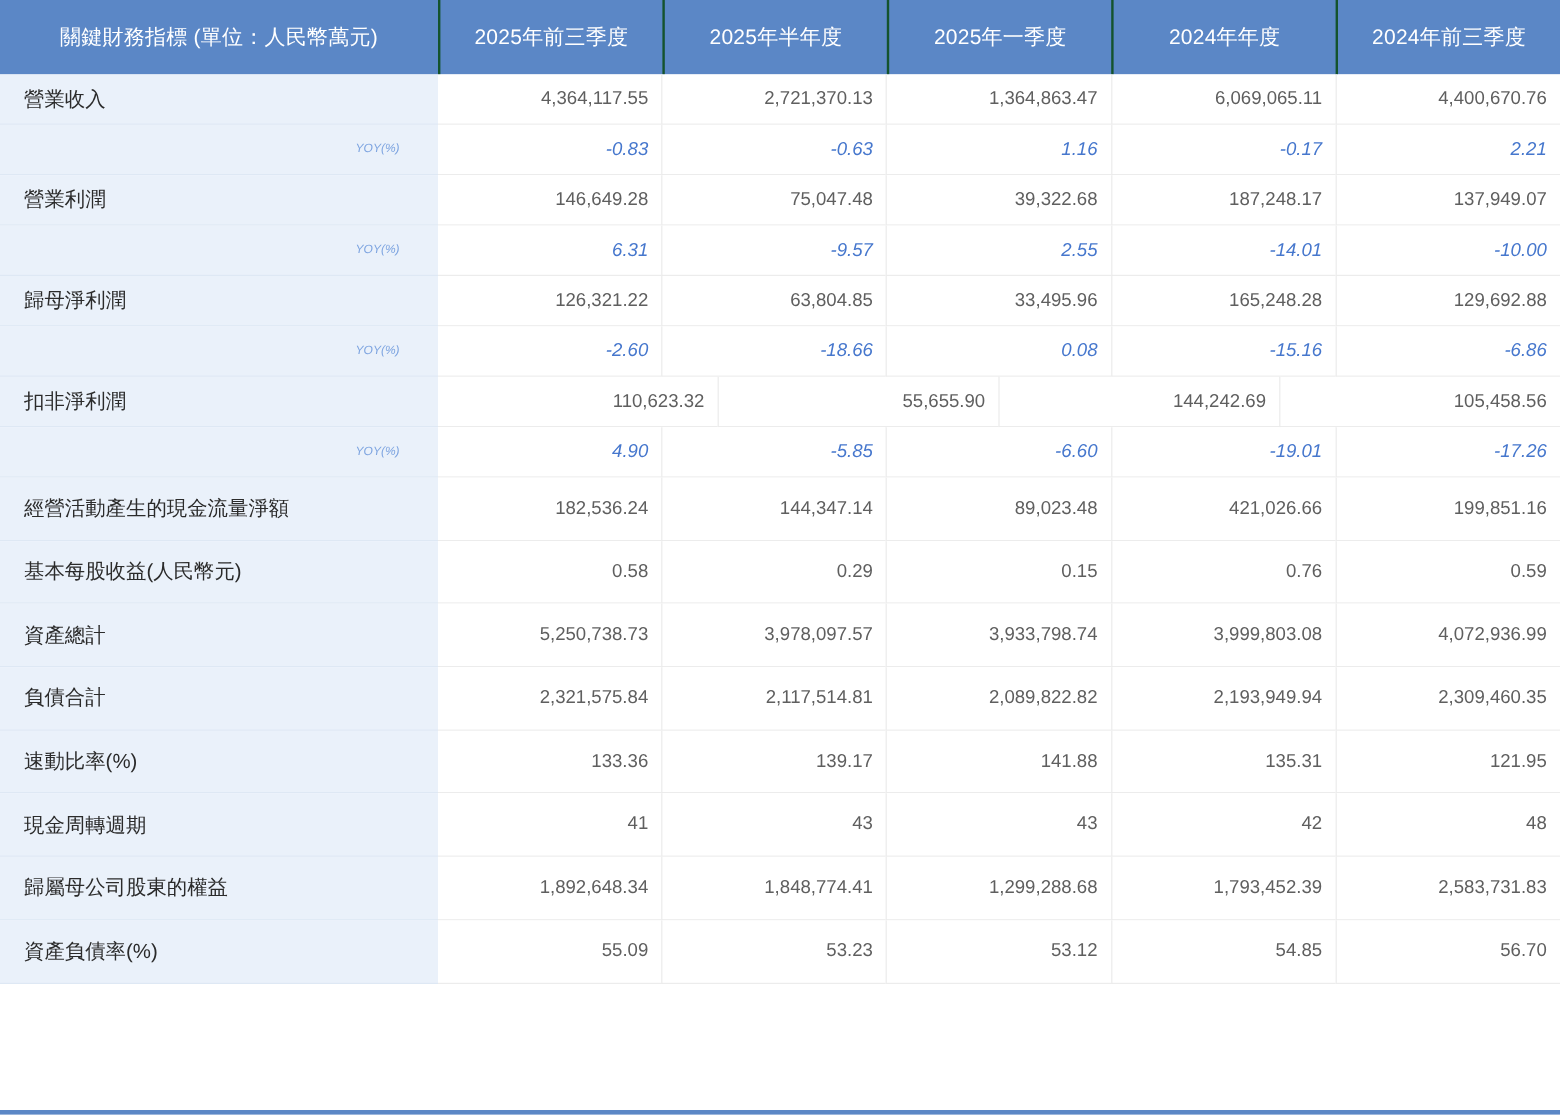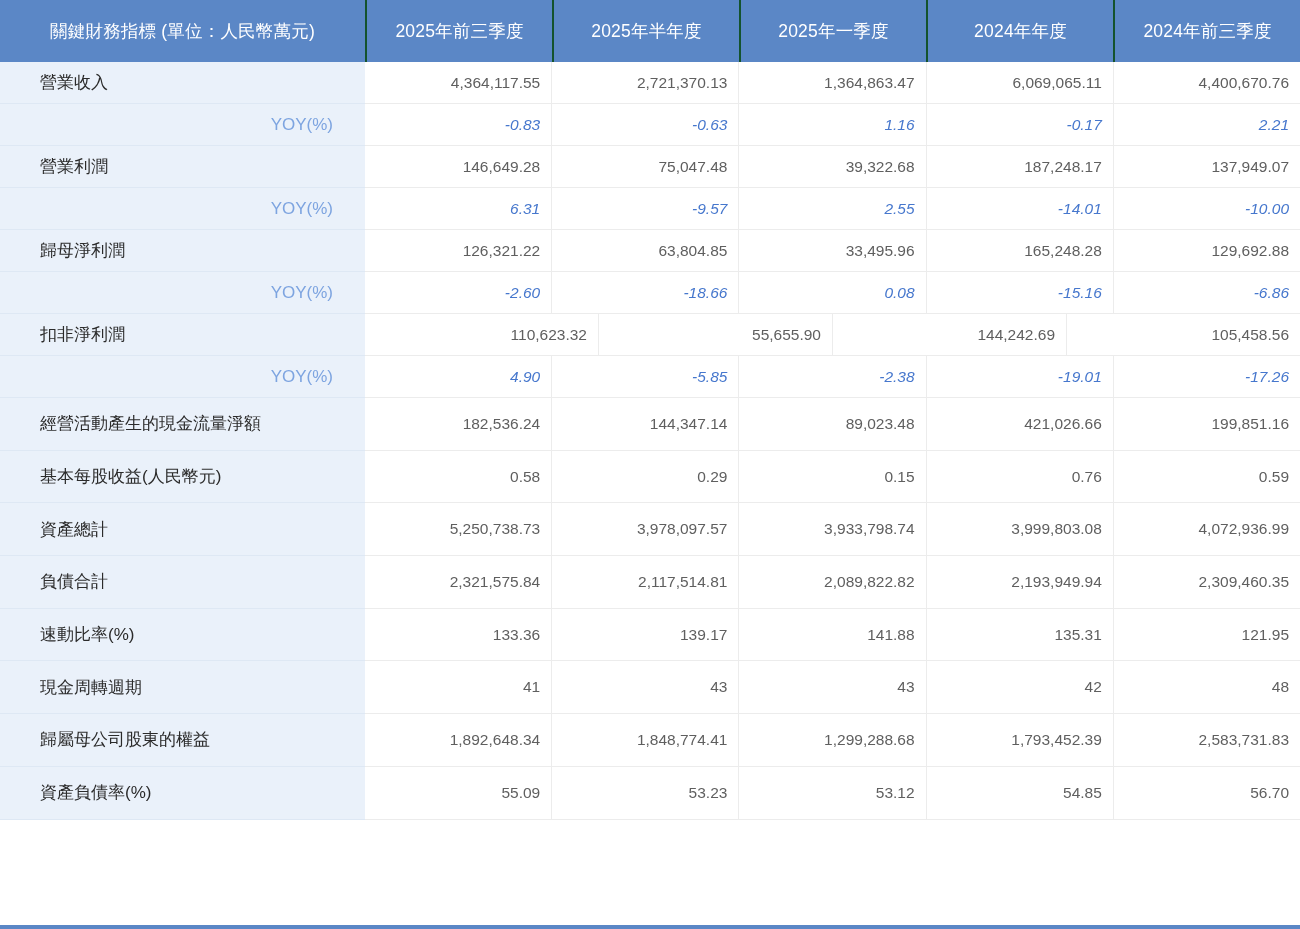--- a/index.html
+++ b/index.html
@@ -31,28 +31,29 @@
   .body { flex: 1 1 auto; display: flex; flex-direction: column; }
   .row { display: flex; }
   .row.h-s { height: 42px;  flex: 0 0 42px; }
   .row.h-l { height: 52.7px; flex: 0 0 52.7px; }
 
   .label-cell {
     width: 365px; flex: 0 0 365px;
     background: var(--labelcol-bg, #eaf1fa);
     border-bottom: 1px solid #dee8f4;
     display: flex; align-items: center;
-    padding-left: 40px;
+    padding-left: 20px;
     font-size: 17px;
     color: #2b2b2b;
   }
   .row.yoy .label-cell {
     justify-content: flex-end;
     padding-left: 0; padding-right: 32px;
-    font-size: 17px;
+    font-style: italic;
+    font-size: 10px;
     color: var(--yoy-label, #7da4e0);
   }
 
   .val {
     flex: 1 1 0;
     display: flex; align-items: center; justify-content: flex-end;
     padding-right: 11px;
     font-size: 15.5px;
     font-weight: 300;
     color: #5f5f5f;
@@ -145,21 +146,21 @@
     <div class="val">110,623.32</div>
     <div class="val">55,655.90</div>
     <div class="val">144,242.69</div>
     <div class="val">105,458.56</div>
   </div>
 
   <div class="row h-s yoy">
     <div class="label-cell">YOY(%)</div>
     <div class="val">4.90</div>
     <div class="val">-5.85</div>
-    <div class="val">-2.38</div>
+    <div class="val">-6.60</div>
     <div class="val">-19.01</div>
     <div class="val">-17.26</div>
   </div>
 
 
   <div class="row h-l">
     <div class="label-cell">經營活動產生的現金流量淨額</div>
     <div class="val">182,536.24</div>
     <div class="val">144,347.14</div>
     <div class="val">89,023.48</div>

